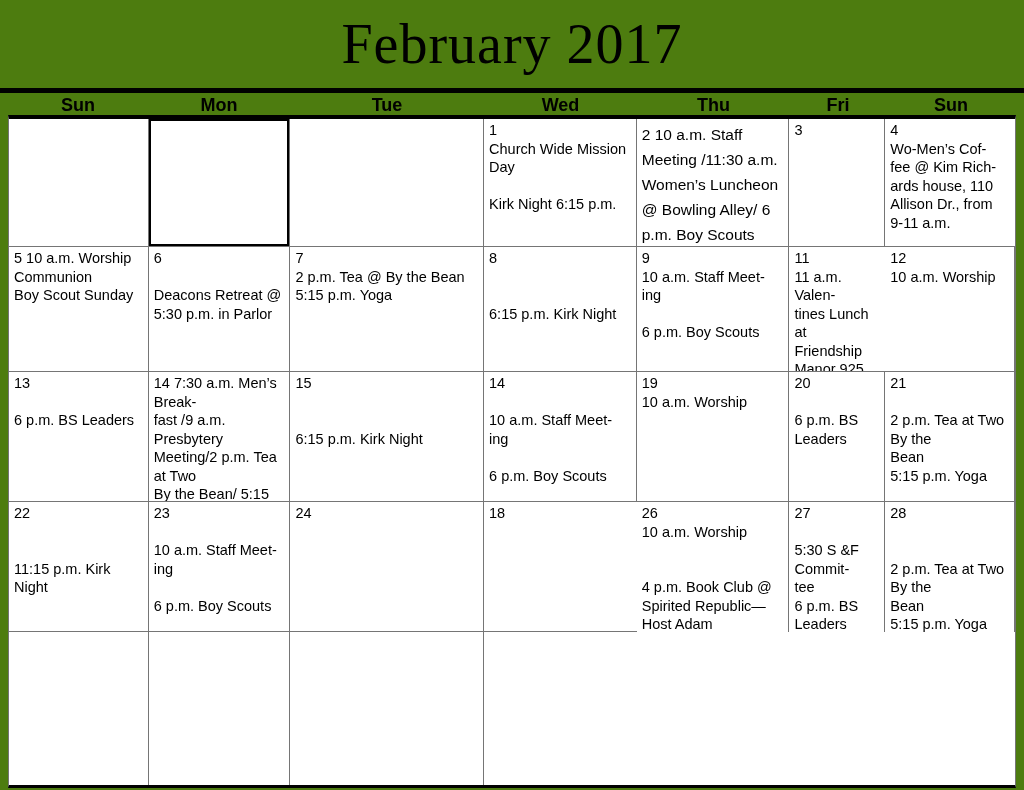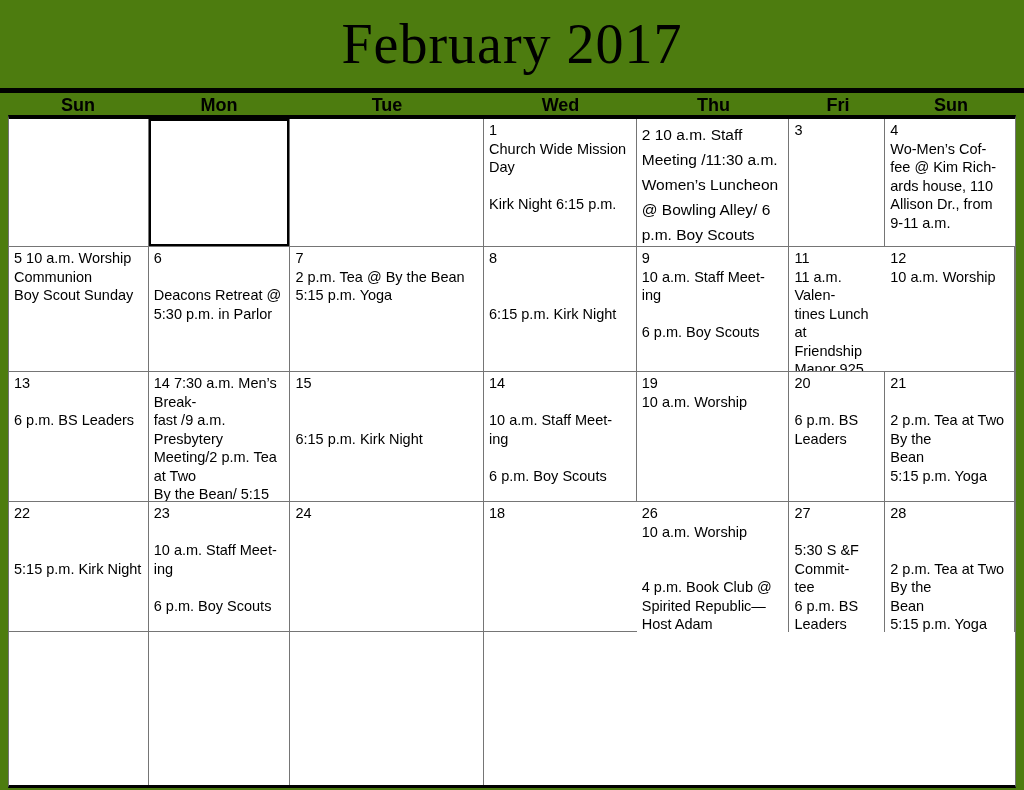--- a/index.html
+++ b/index.html
@@ -159,21 +159,21 @@
 
 6 p.m.  BS Leaders</div>
     <div class="cell">21
 
 2 p.m. Tea at Two By the
 Bean
 5:15 p.m. Yoga</div>
     <div class="cell">22
 
 
-5:15 p.m. Kirk Night</div>
+11:15 p.m. Kirk Night</div>
     <div class="cell">23
 
 10 a.m. Staff Meet-
 ing
 
 6 p.m. Boy Scouts</div>
     <div class="cell">24</div>
     <div class="cell lc">18</div>
 
     <div class="cell lr">26

